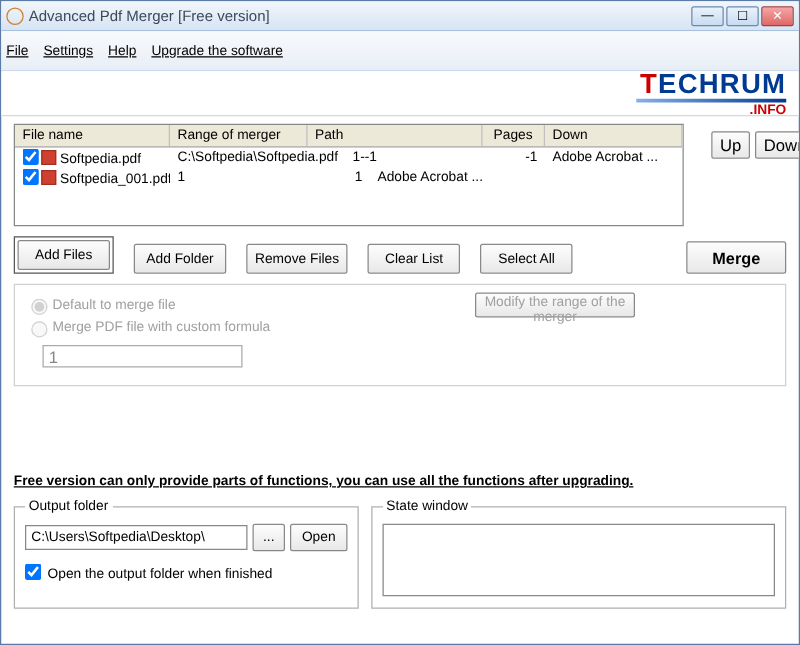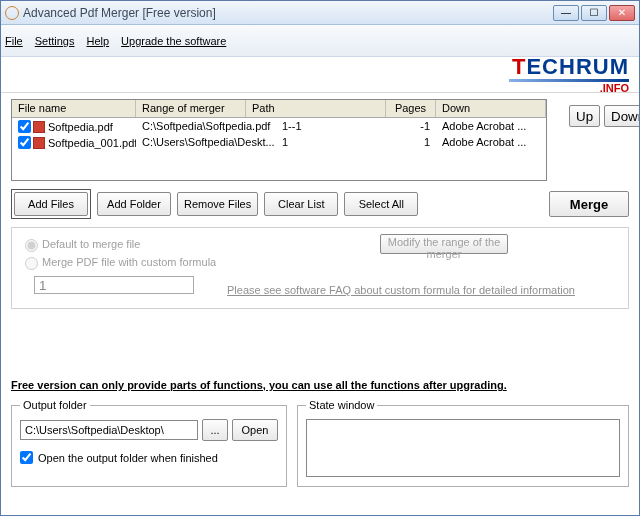--- a/index.html
+++ b/index.html
@@ -122,21 +122,21 @@
   }
   input[type=checkbox] { margin: 0 2px 0 0; vertical-align: -2px; }
 
   
   .updown { float: right; width: 60px; display: flex; gap: 4px; margin-top: 6px;}
   .updown button { height: 22px; }
 
   .clearfix { clear: both; }
 
   
-  .btnrow { margin-top: 8px; display: flex; gap: 6px; align-items: center; }
+  .btnrow { margin-top: 8px; display: flex; gap: 16px; align-items: flex-end; }
   .btnrow button { height: 24px; min-width: 74px; font-size: 11px;}
   .btnrow .merge { margin-left: auto; width: 80px; font-weight: bold; font-size: 13px; height: 26px;}
   .btnrow .addfiles-wrap { border: 1px solid #555; padding: 2px; display:inline-block; }
 
   
   .optblock {
     border: 1px solid #d0d0d0;
     margin-top: 8px;
     padding: 6px 8px 10px 8px;
     color: #a0a0a0;
@@ -240,21 +240,20 @@
     <div class="ft-body">
       <div class="tr">
         <div class="td col-fn"><input type="checkbox" checked="" style=""><span class="pdf-icon"></span><span>Softpedia.pdf</span></div>
         <div class="td col-pa">C:\Softpedia\Softpedia.pdf</div>
         <div class="td col-rm">1--1</div>
         <div class="td col-pg">-1</div>
         <div class="td col-ty">Adobe Acrobat ...</div>
       </div>
       <div class="tr">
         <div class="td col-fn"><input type="checkbox" checked="" style=""><span class="pdf-icon"></span><span>Softpedia_001.pdf</span></div>
-        <div class="td col-pa">C:\Users\Softpedia\Deskt...</div>
         <div class="td col-rm">1</div>
         <div class="td col-pg">1</div>
         <div class="td col-ty">Adobe Acrobat ...</div>
       </div>
     </div>
   </div>
   <div class="updown">
     <button>Up</button>
     <button>Down</button>
   </div>
@@ -275,21 +274,20 @@
     <div class="radio-row">
       <input type="radio" checked="" disabled="" style="">
       <span>Default to merge file</span>
     </div>
     <button class="mod-btn" disabled="">Modify the range of the merger</button>
     <div class="radio-row">
       <input type="radio" disabled="" style="">
       <span>Merge PDF file with custom formula</span>
     </div>
     <input class="formula-in" disabled="" value="1" style="">
-    <span class="faq-link">Please see software FAQ about custom formula for detailed information</span>
   </div>
 
   <div class="upgrade-note">Free version can only provide parts of functions, you can use all the functions after upgrading.</div>
 
   <div class="bottom">
     <fieldset class="fs-out">
       <legend>Output folder</legend>
       <div class="out-row">
         <input class="out-in" value="C:\Users\Softpedia\Desktop\" style="">
         <button class="browse-btn">...</button>

